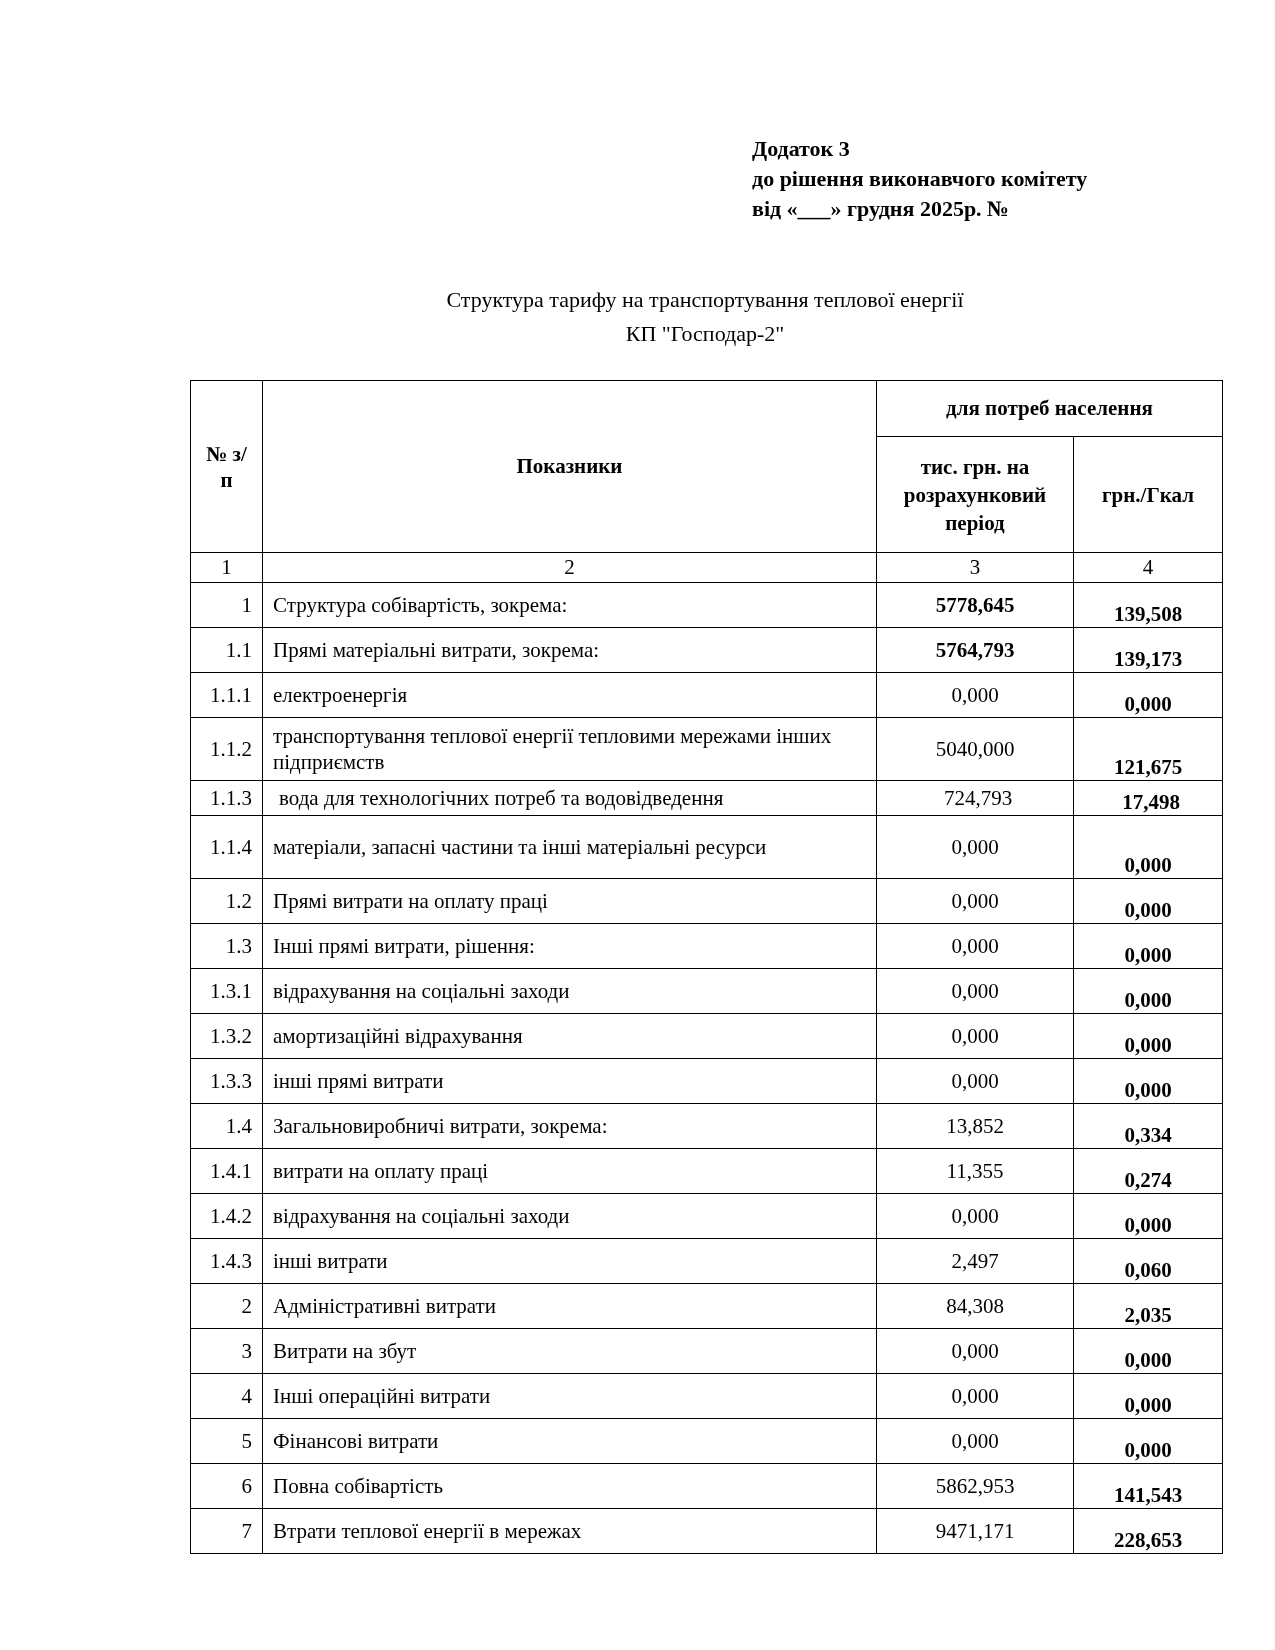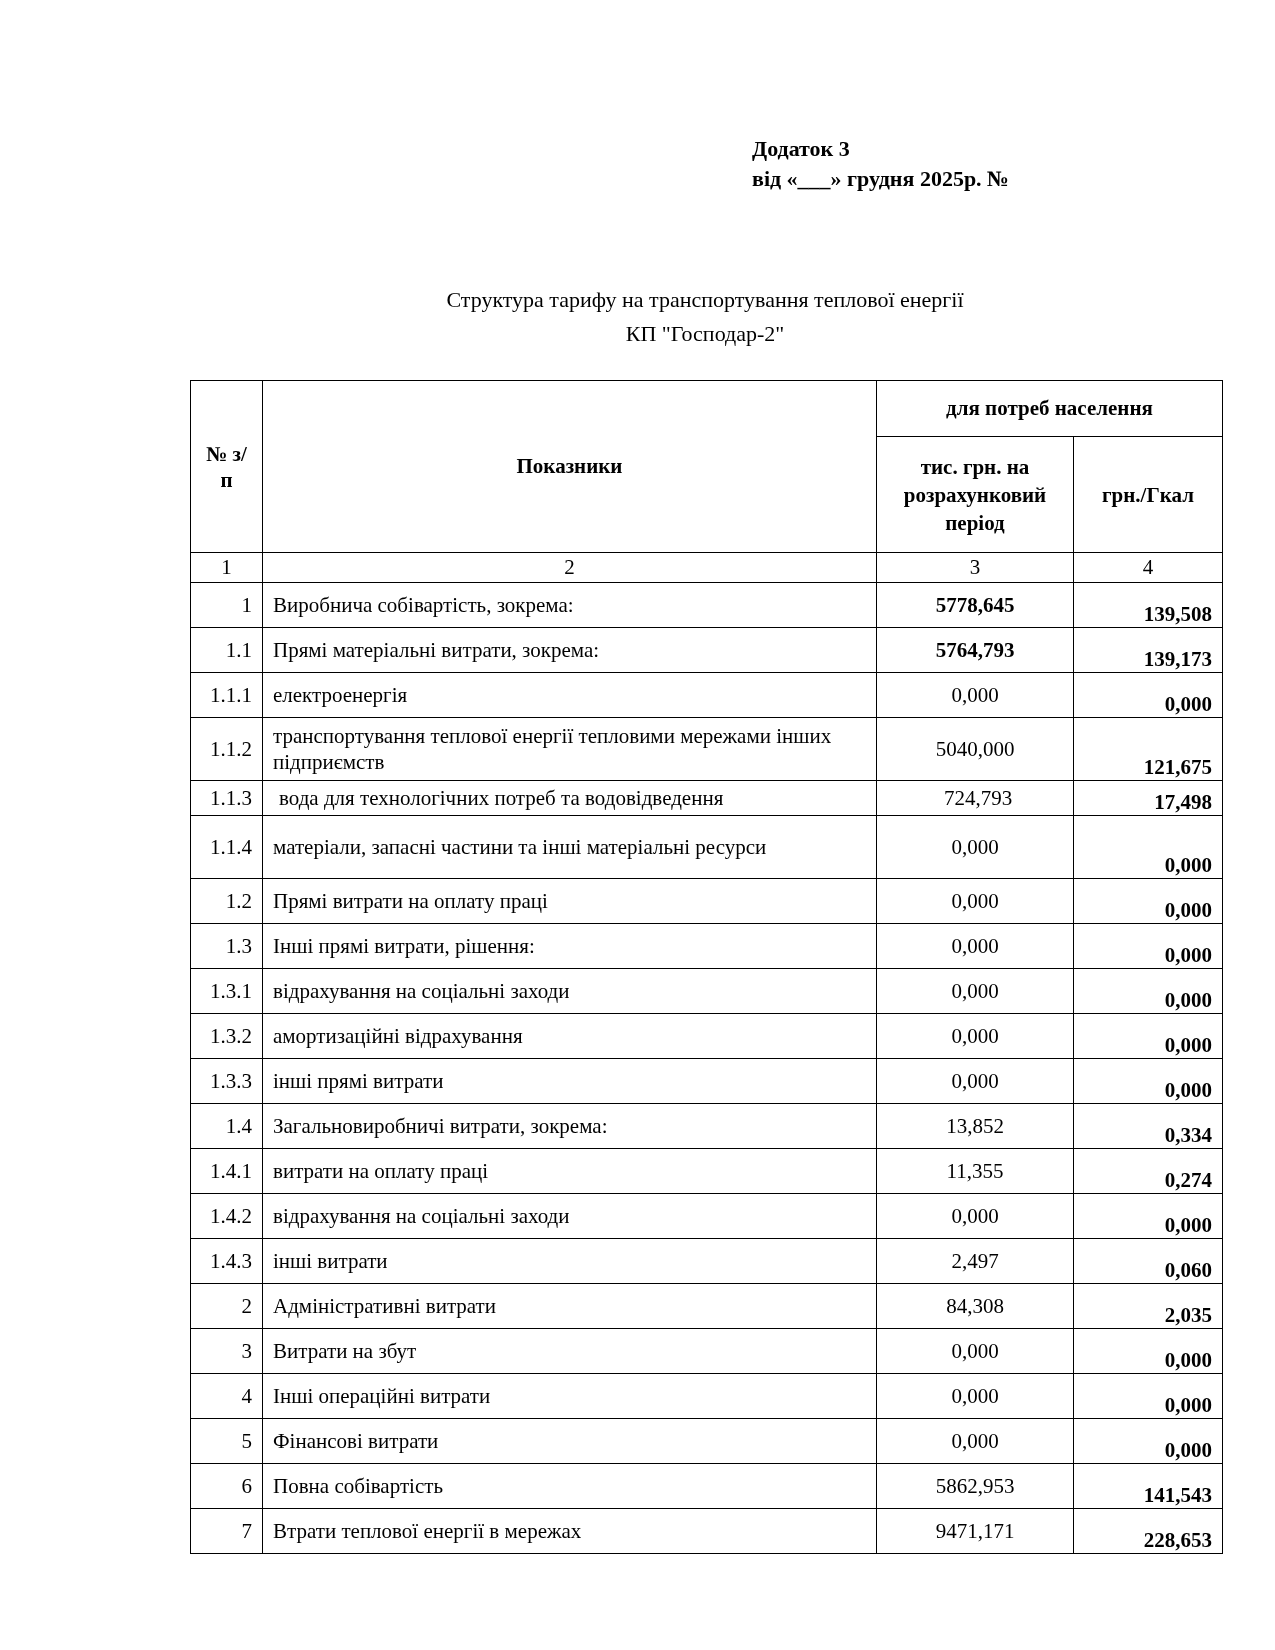--- a/index.html
+++ b/index.html
@@ -11,32 +11,33 @@
   table.tariff { position: absolute; left: 190px; top: 380px; width: 1032px; border-collapse: collapse; table-layout: fixed; font-size: 21px; }
   table.tariff td, table.tariff th { border: 1.5px solid #000; padding: 0 10px; }
   table.tariff th { font-weight: normal; }
   col.c1 { width: 72px; } col.c2 { width: 614px; } col.c3 { width: 197px; } col.c4 { width: 149px; }
   .hdr-top { height: 55px; font-weight: bold !important; }
   .hdr-sub { height: 115px; font-weight: bold !important; line-height: 28px; }
   .hdr-nums td { height: 29px; text-align: center; padding: 0; font-weight: normal; }
   td.num { text-align: right; padding-right: 10px; }
   td.name { text-align: left; line-height: 26px; }
   td.v3 { text-align: center; vertical-align: middle; }
-  td.v4 { text-align: right; vertical-align: bottom; font-weight: bold; text-decoration: none; padding-bottom: 2px; }
+  td.v4 { text-align: center; vertical-align: bottom; font-weight: bold; text-decoration: none; padding-bottom: 2px; }
   tr.row td { height: 40px; }
   tr.row.tall td { height: 62px; }
   tr.row.mid td { height: 44px; }
   tr.row.short td { height: 34px; padding-left: 16px; }
   .bold { font-weight: bold; }
 </style>
 </head>
 <body>
 
 <div class="annex">
   <div>Додаток 3</div>
+  <div>до рішення виконавчого комітету</div>
   <div>від «___» грудня 2025р. №</div>
 </div>
 
 <div class="title">
   <div>Структура тарифу на транспортування теплової енергії</div>
   <div>КП "Господар-2"</div>
 </div>
 
 <table class="tariff">
   <colgroup>
@@ -58,21 +59,21 @@
     <tr class="hdr-nums">
       <td>1</td>
       <td>2</td>
       <td>3</td>
       <td>4</td>
     </tr>
   </thead>
   <tbody id="rows">
       <tr class="row mid">
         <td class="num">1</td>
-        <td class="name">Виробнича собівартість, зокрема:</td>
+        <td class="name">Структура собівартість, зокрема:</td>
         <td class="v3 bold">5778,645</td>
         <td class="v4">139,508</td>
       </tr>
       <tr class="row mid">
         <td class="num">1.1</td>
         <td class="name">Прямі матеріальні витрати, зокрема:</td>
         <td class="v3 bold">5764,793</td>
         <td class="v4">139,173</td>
       </tr>
       <tr class="row mid">

